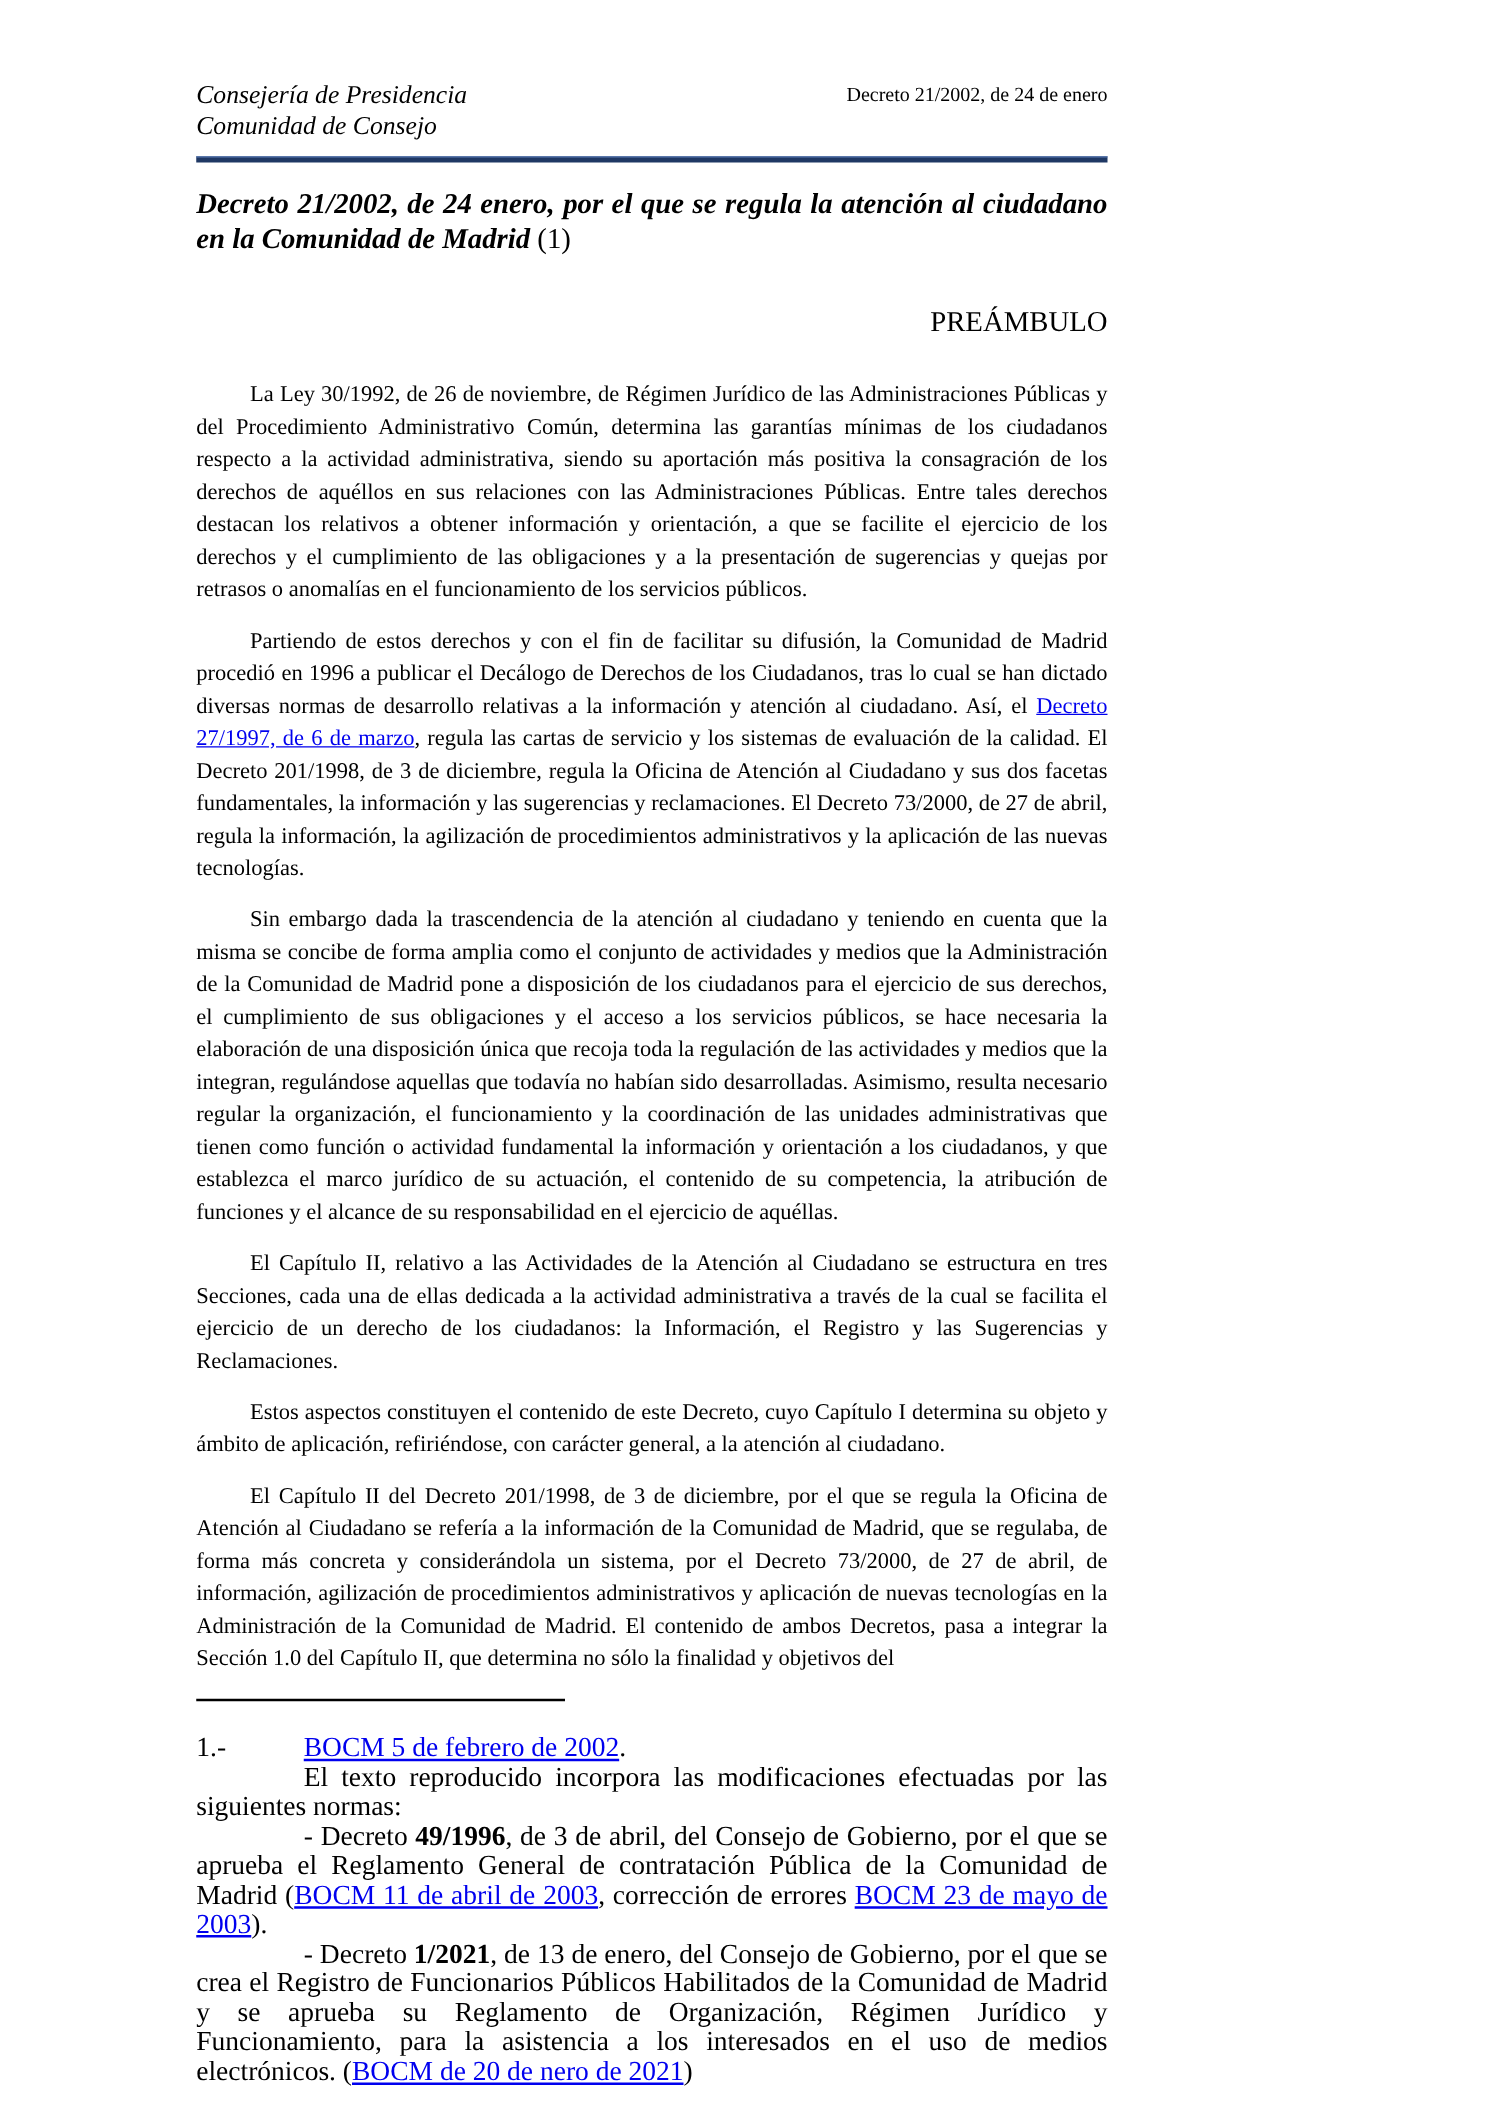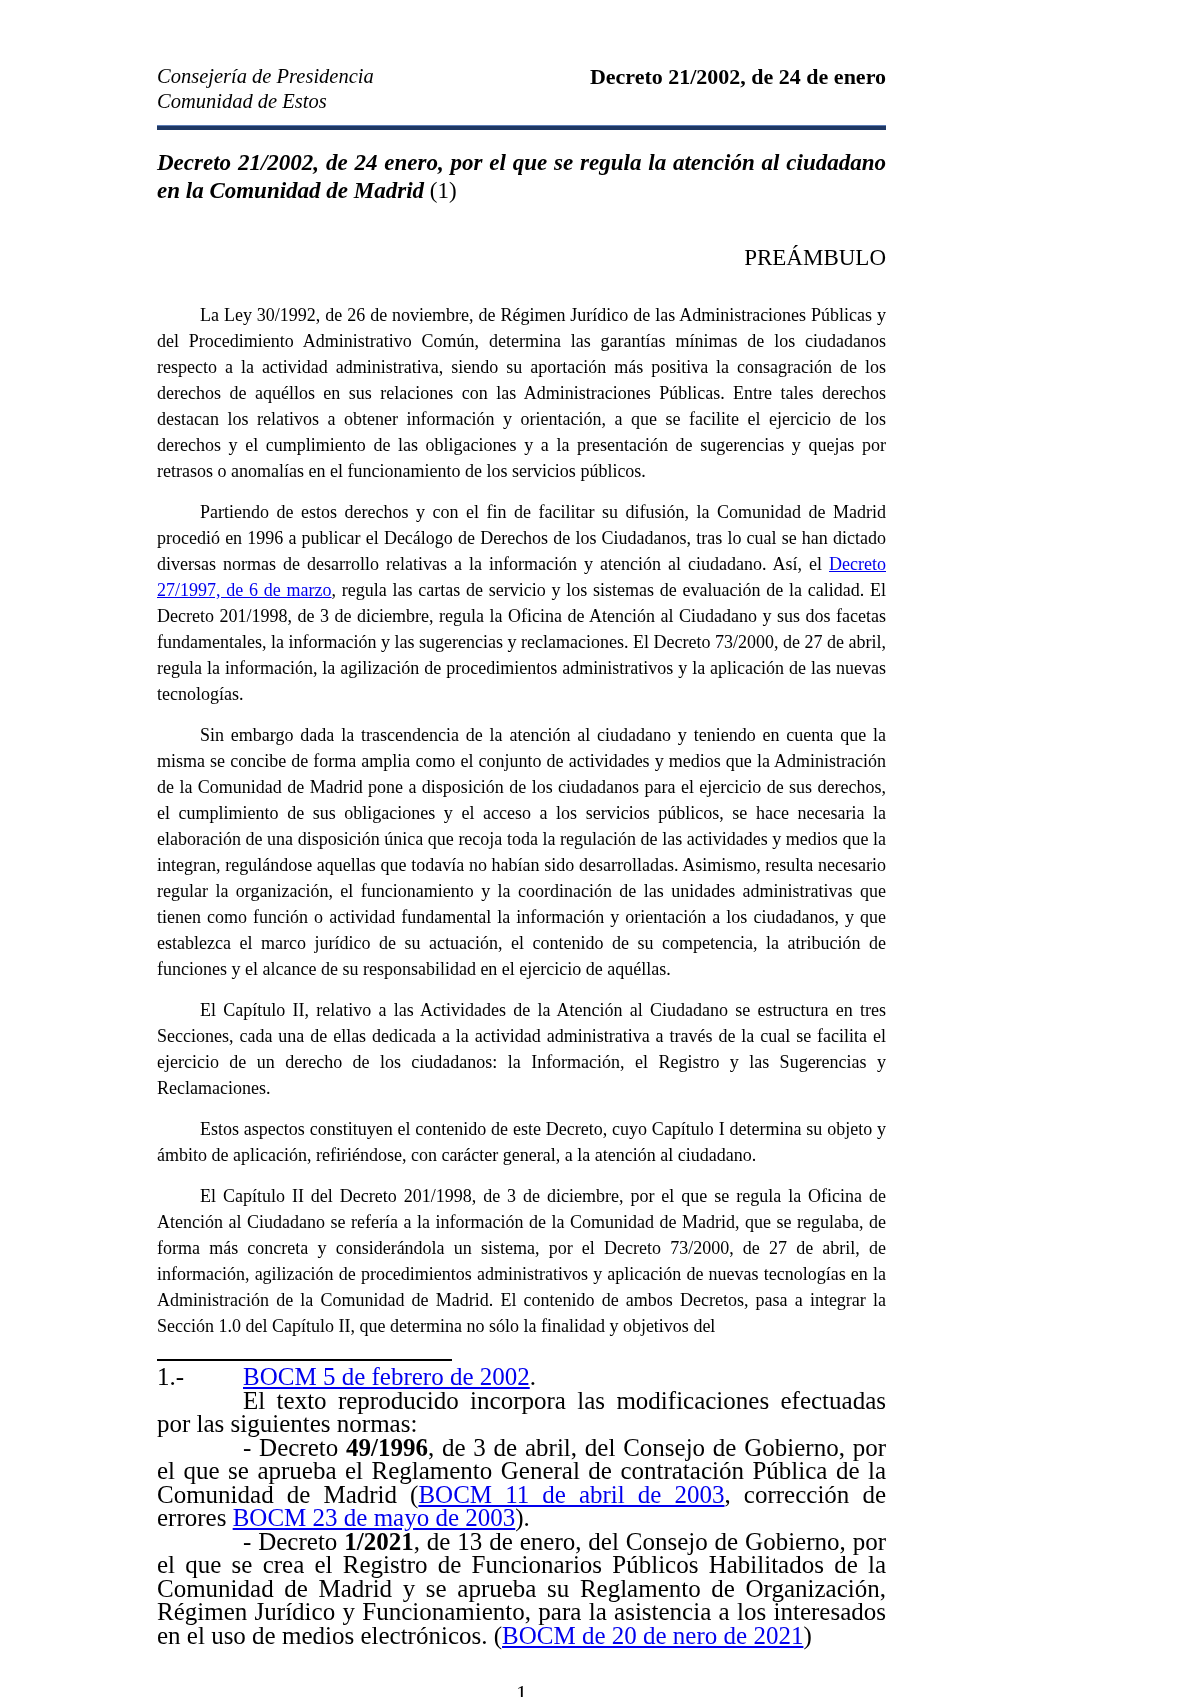--- a/index.html
+++ b/index.html
@@ -9,53 +9,53 @@
     width:1056px; height:1697px;
     box-sizing:border-box;
     padding:64px 170px 0 157px;
     background:#ffffff;
     font-family:"Liberation Serif", serif;
     color:#000;
     overflow:hidden;
   }
   .header { display:flex; justify-content:space-between; align-items:flex-start; }
   .header-left { font-style:italic; font-size:20.5px; line-height:25px; }
-  .header-right { font-weight:bold; font-size:22px; line-height:25px; }
+  .header-right { font-weight:normal; font-size:16px; line-height:25px; }
   .rule { height:4px; background:var(--rule); border-top:1px solid #5b7bb4; margin-top:11px; }
   .doc-title {
     margin-top:19px;
     font-size:23px; font-weight:bold; font-style:italic;
     line-height:27.5px; text-align:justify;
   }
   .doc-title .note { font-weight:normal; font-style:normal; }
   .preamble-heading { margin-top:40px; text-align:right; font-size:23px; line-height:28px; font-weight:normal; }
   .bodytext { margin-top:30px; }
   p.para {
     margin:0 0 15px 0;
     font-size:18px; line-height:26px;
     text-align:justify; text-indent:43px;
   }
   a.doc-link { color:var(--link); text-decoration:underline; cursor:pointer; }
   .b { font-weight:bold; }
   .fn-sep { width:295px; height:2px; background:#000; margin-top:20px; }
-  .footnote { margin-top:4px; font-size:25px; line-height:23.5px; }
+  .footnote { margin-top:25px; font-size:22px; line-height:23.5px; }
   .fn-line { margin:0; }
   .fn-marker { display:inline-block; width:86px; }
   .fn-p { margin:0; text-indent:86px; text-align:justify; }
   .page-number { margin-top:33px; text-align:center; font-size:22px; line-height:26px; }
 </style>
 </head>
 <body>
 
 <div class="page">
 
   <div class="header">
     <div class="header-left">
       <div>Consejería de Presidencia</div>
-      <div>Comunidad de Estos</div>
+      <div>Comunidad de Consejo</div>
     </div>
     <div class="header-right">Decreto 21/2002, de 24 de enero</div>
   </div>
 
   <div class="rule"></div>
 
   <div class="doc-title">
     <span>Decreto 21/2002, de 24 enero, por el que se regula la atención al ciudadano en la Comunidad de Madrid</span><span class="note"> (1)</span>
   </div>
 

